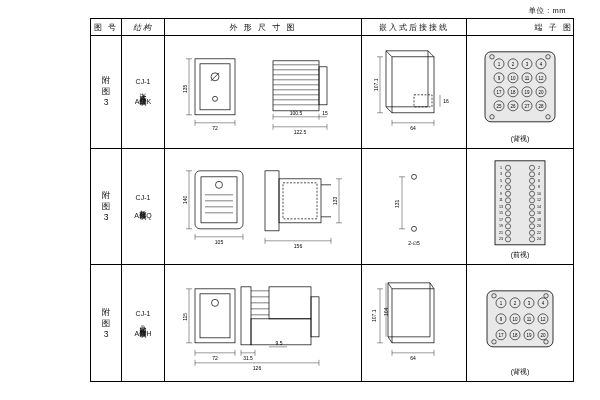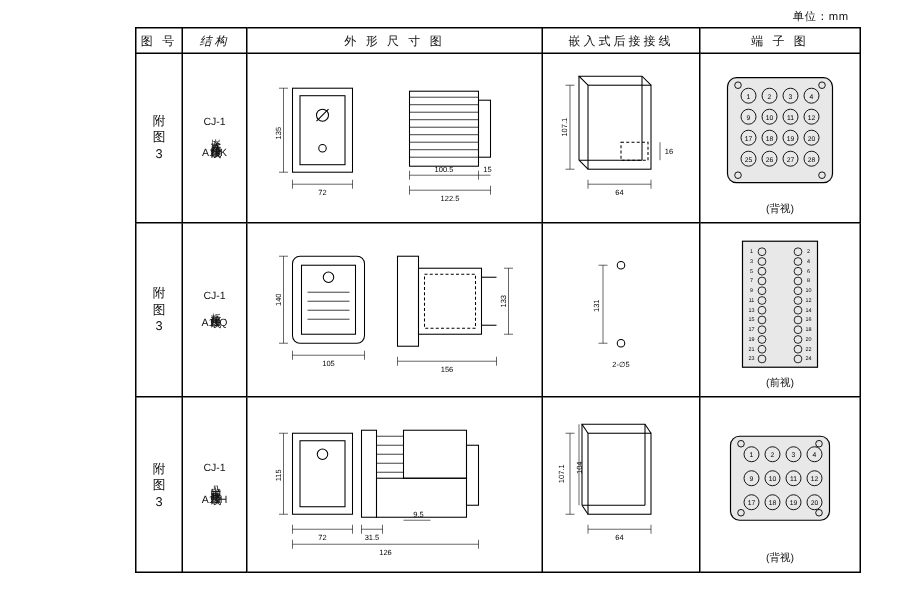--- a/index.html
+++ b/index.html
@@ -30,21 +30,21 @@
     border:1px solid #000;
     padding:0;
     vertical-align:middle;
     font-weight:normal;
   }
   .hdr{height:16px;font-size:8px;text-align:center;letter-spacing:2px;}
   .col-no{width:30px;}
   .col-struct{width:42px;font-style:italic;}
   .col-outline{width:196px;}
   .col-hole{width:104px;}
-  .col-term{width:106px;}
+  .col-term{width:106px;text-align:right;}
 
   .cell-no{
     text-align:center;
     font-size:8.5px;
     line-height:11px;
   }
   .cell-no .t{display:block;}
 
   .cell-struct{
     text-align:center;

